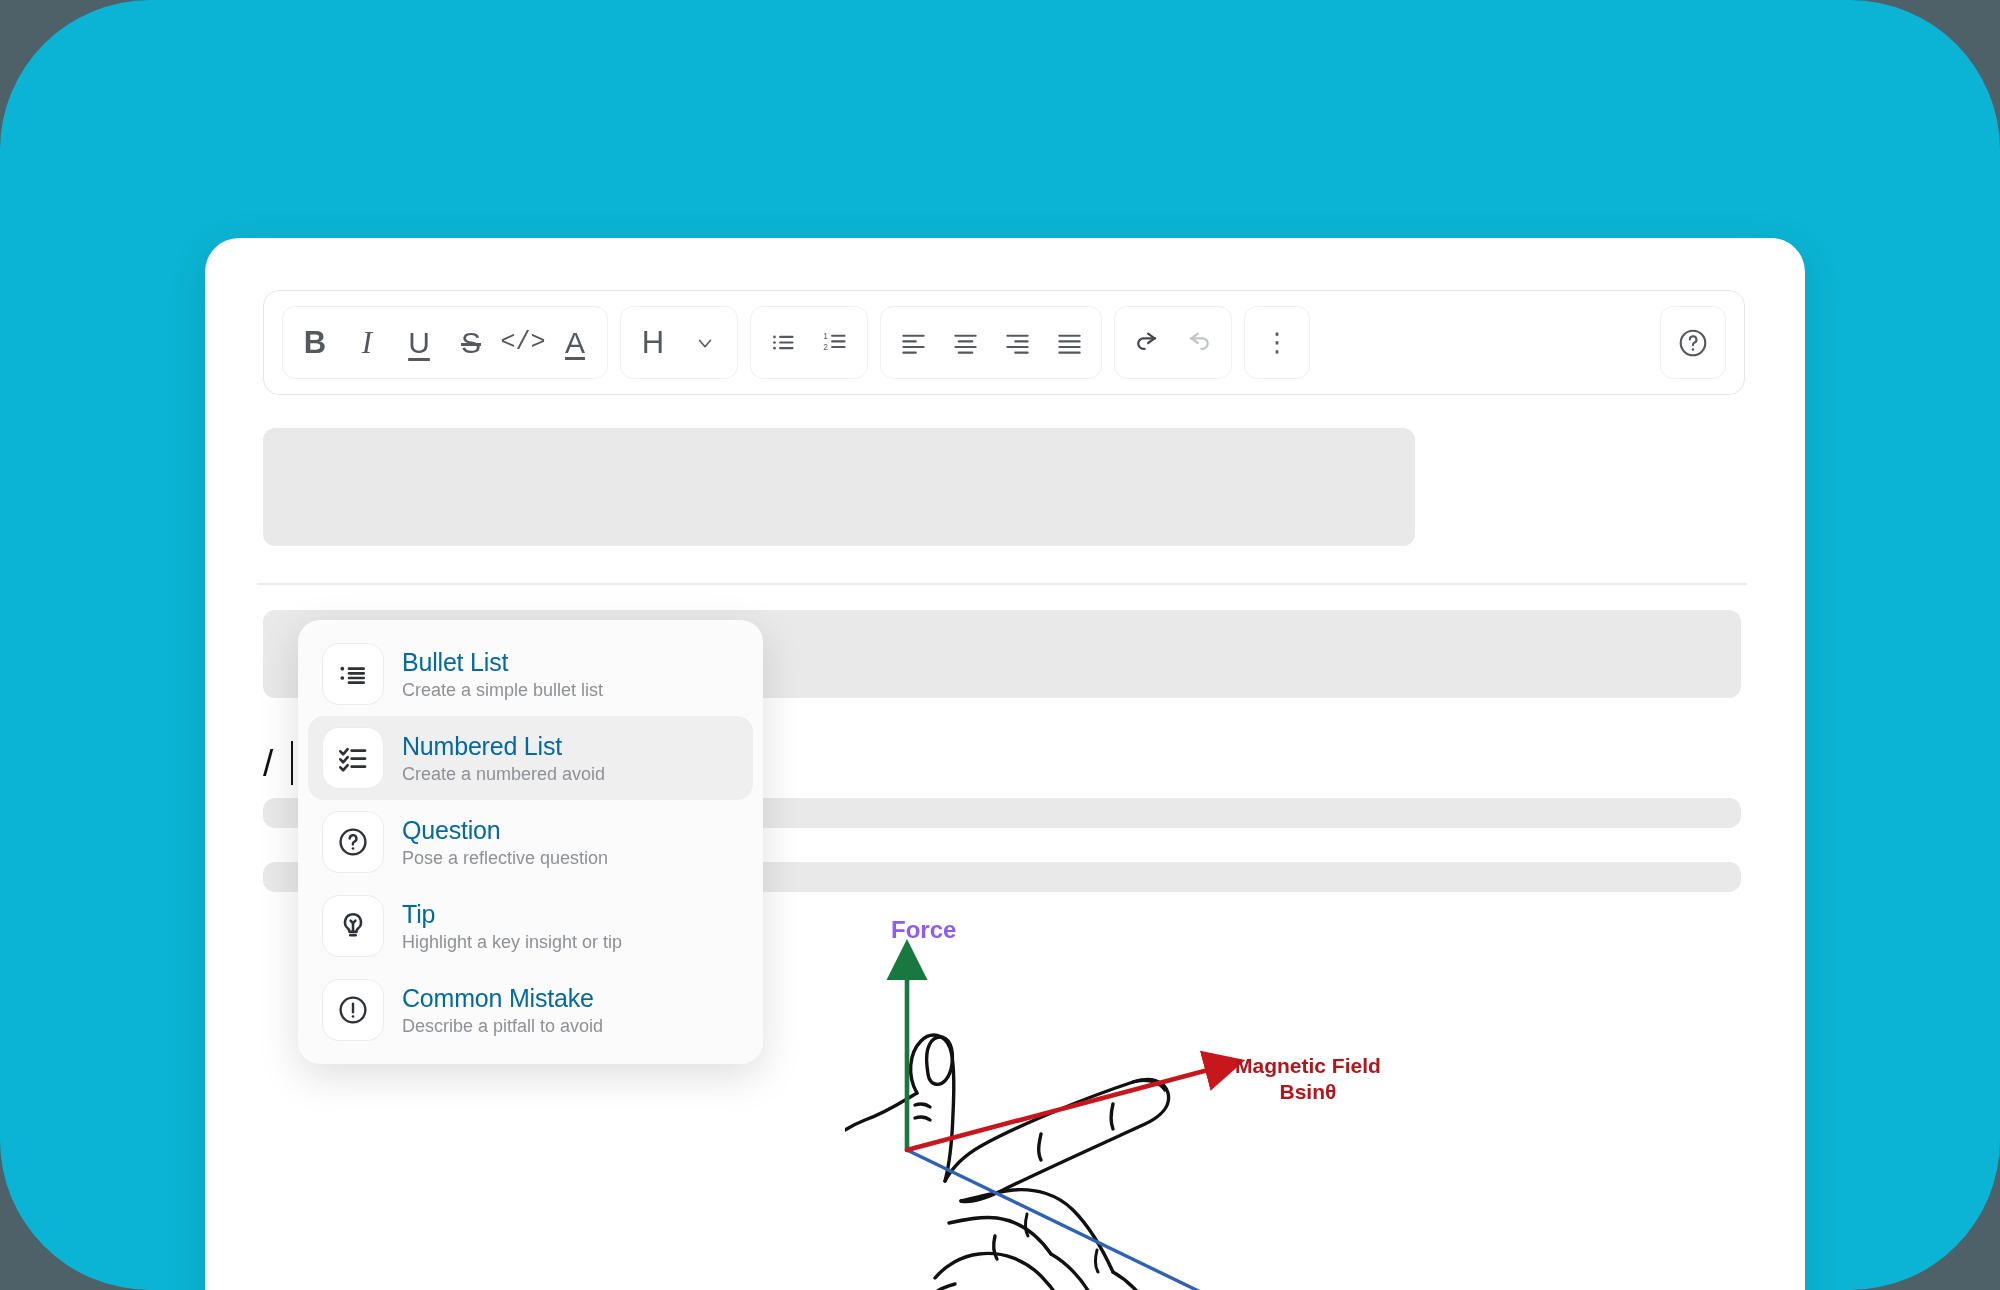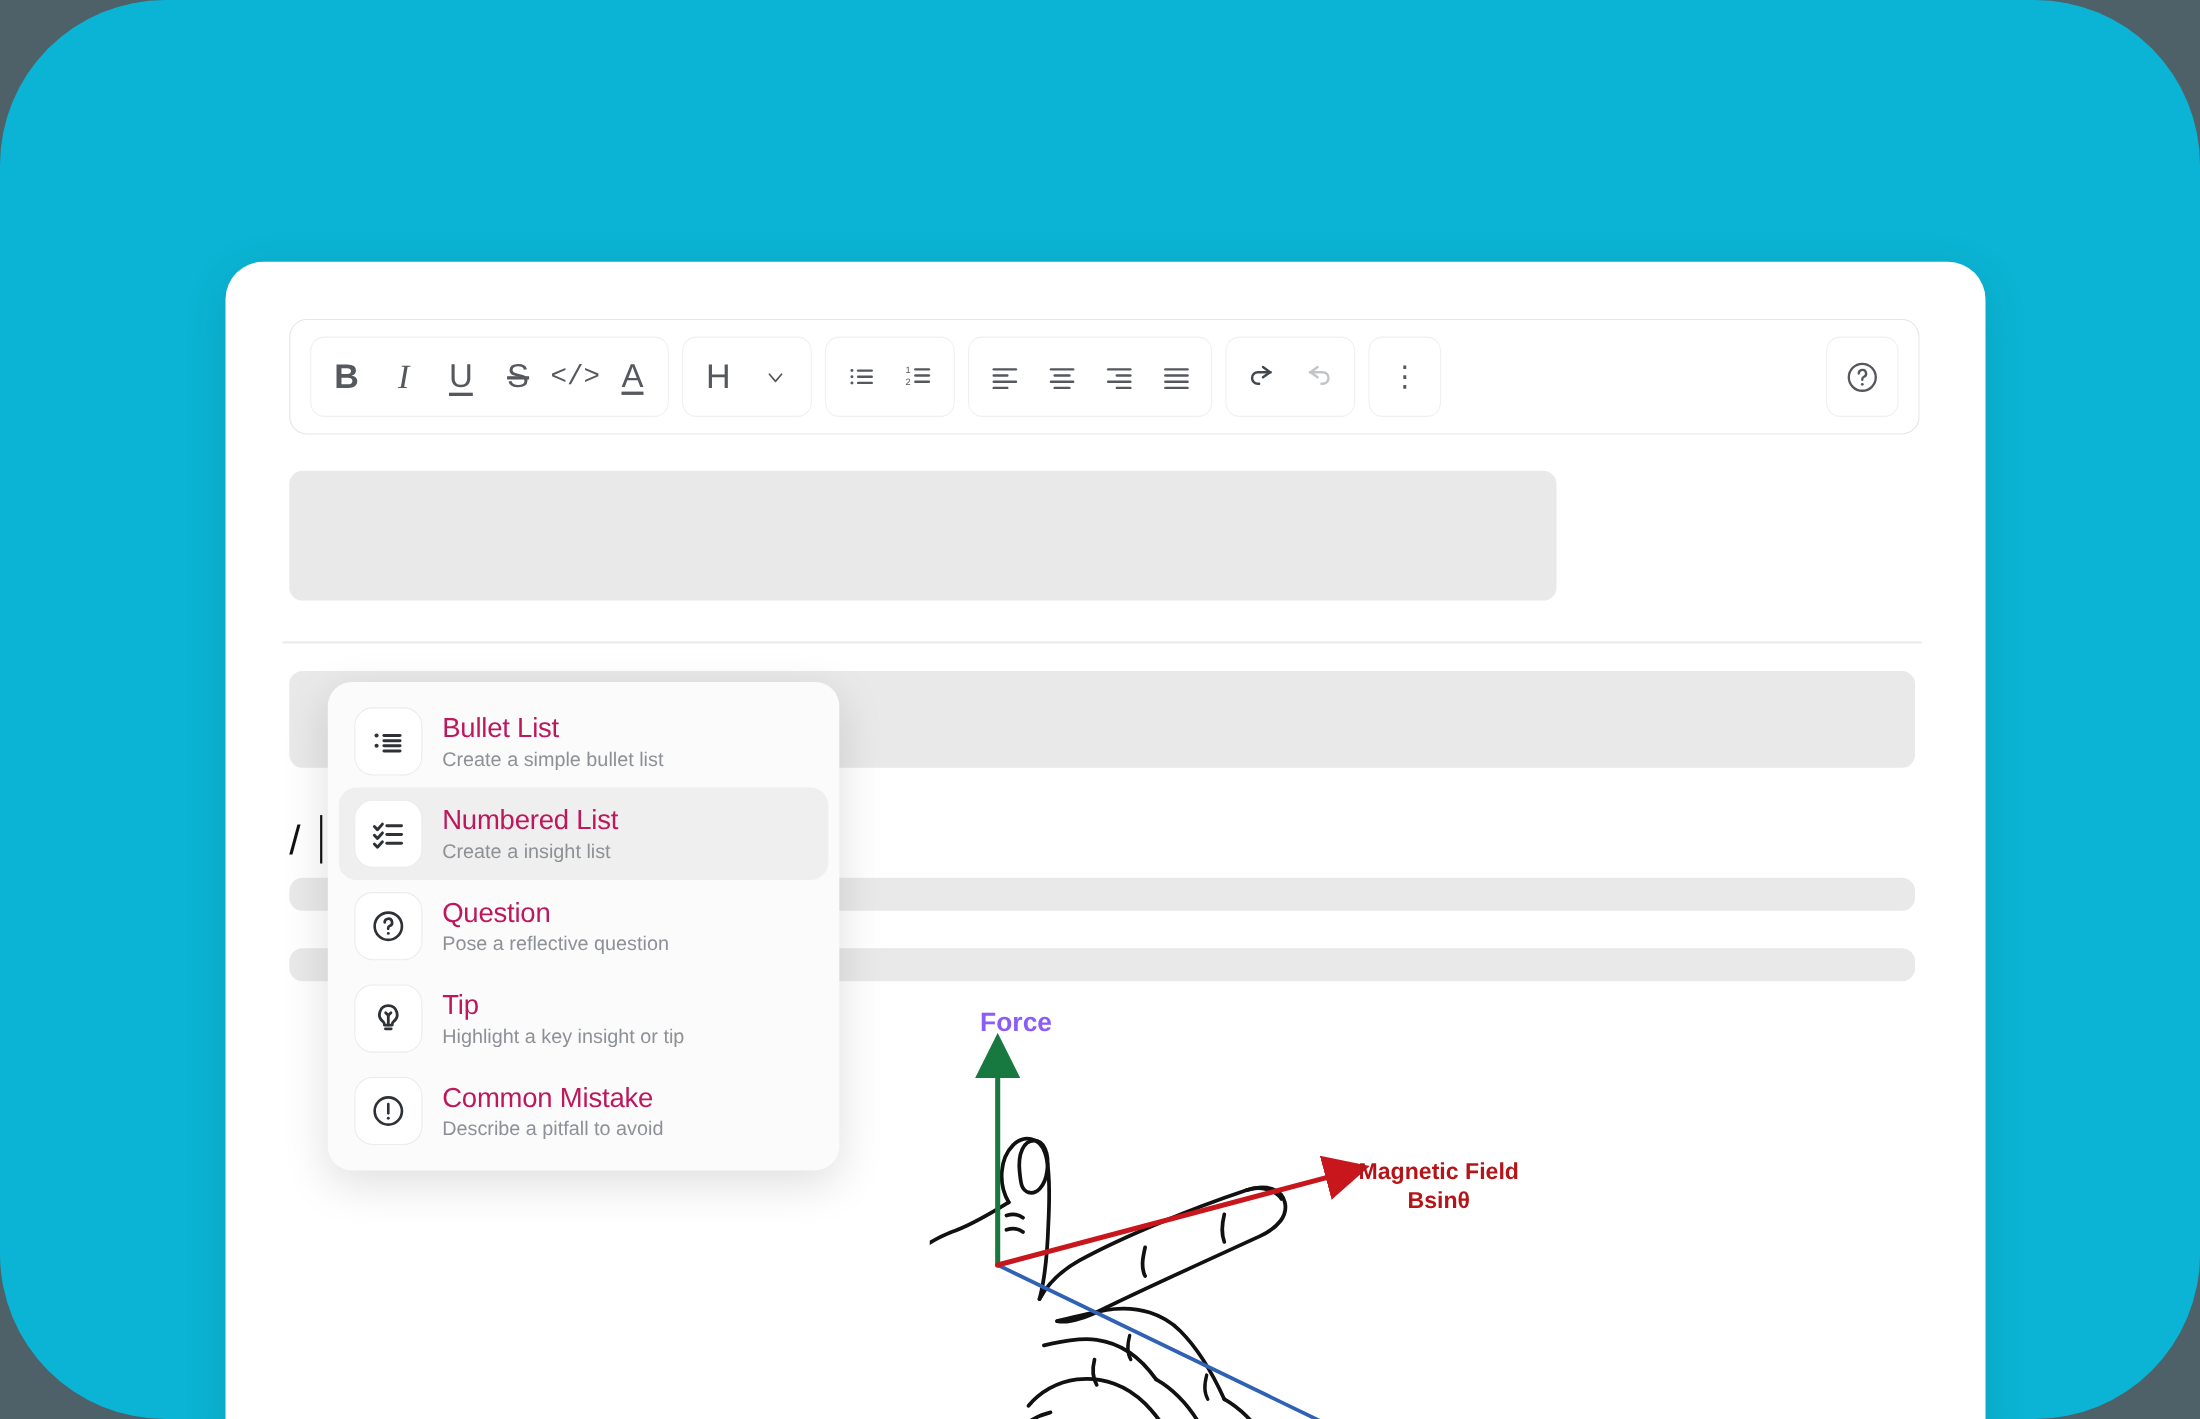--- a/index.html
+++ b/index.html
@@ -123,21 +123,21 @@
     width: 62px; height: 62px;
     min-width: 62px;
     background: #fff;
     border: 1px solid #ececec;
     border-radius: 17px;
     display: flex; align-items: center; justify-content: center;
     color: #2e3135;
   }
   .mi-text { display: flex; flex-direction: column; gap: 3px; }
   .mi-title {
-    font-size: 25px; color: #be185d; font-weight: 400;
+    font-size: 25px; color: #0369a1; font-weight: 400;
     letter-spacing: -0.2px;
   }
   .mi-desc { font-size: 18px; color: #8d9196; }
 
   
   #diagram {
     position: absolute;
     left: 640px; top: 660px;
     width: 780px; height: 520px;
     overflow: hidden;
@@ -413,21 +413,21 @@
           <polyline points="2.5 7 4.6 9.2 8 5.4"></polyline>
           <polyline points="2.5 13 4.6 15.2 8 11.4"></polyline>
           <polyline points="2.5 19 4.6 21.2 8 17.4"></polyline>
           <line x1="11" y1="6.5" x2="21" y2="6.5"></line>
           <line x1="11" y1="12.5" x2="21" y2="12.5"></line>
           <line x1="11" y1="18.5" x2="21" y2="18.5"></line>
         </svg>
       </div>
       <div class="mi-text">
         <div class="mi-title">Numbered List</div>
-        <div class="mi-desc">Create a insight list</div>
+        <div class="mi-desc">Create a numbered avoid</div>
       </div>
     </div>
 
     <div class="menu-item">
       <div class="mi-icon">
         <svg width="32" height="32" viewBox="0 0 24 24" fill="none" stroke="#2e3135" stroke-width="1.8">
           <circle cx="12" cy="12" r="9.3"></circle>
           <path d="M9.5 9.4a2.55 2.55 0 1 1 3.35 2.45c-.62.26-.95.82-.95 1.5v.45" stroke-linecap="round"></path>
           <circle cx="12" cy="16.9" r="1" fill="#2e3135" stroke="none"></circle>
         </svg>

